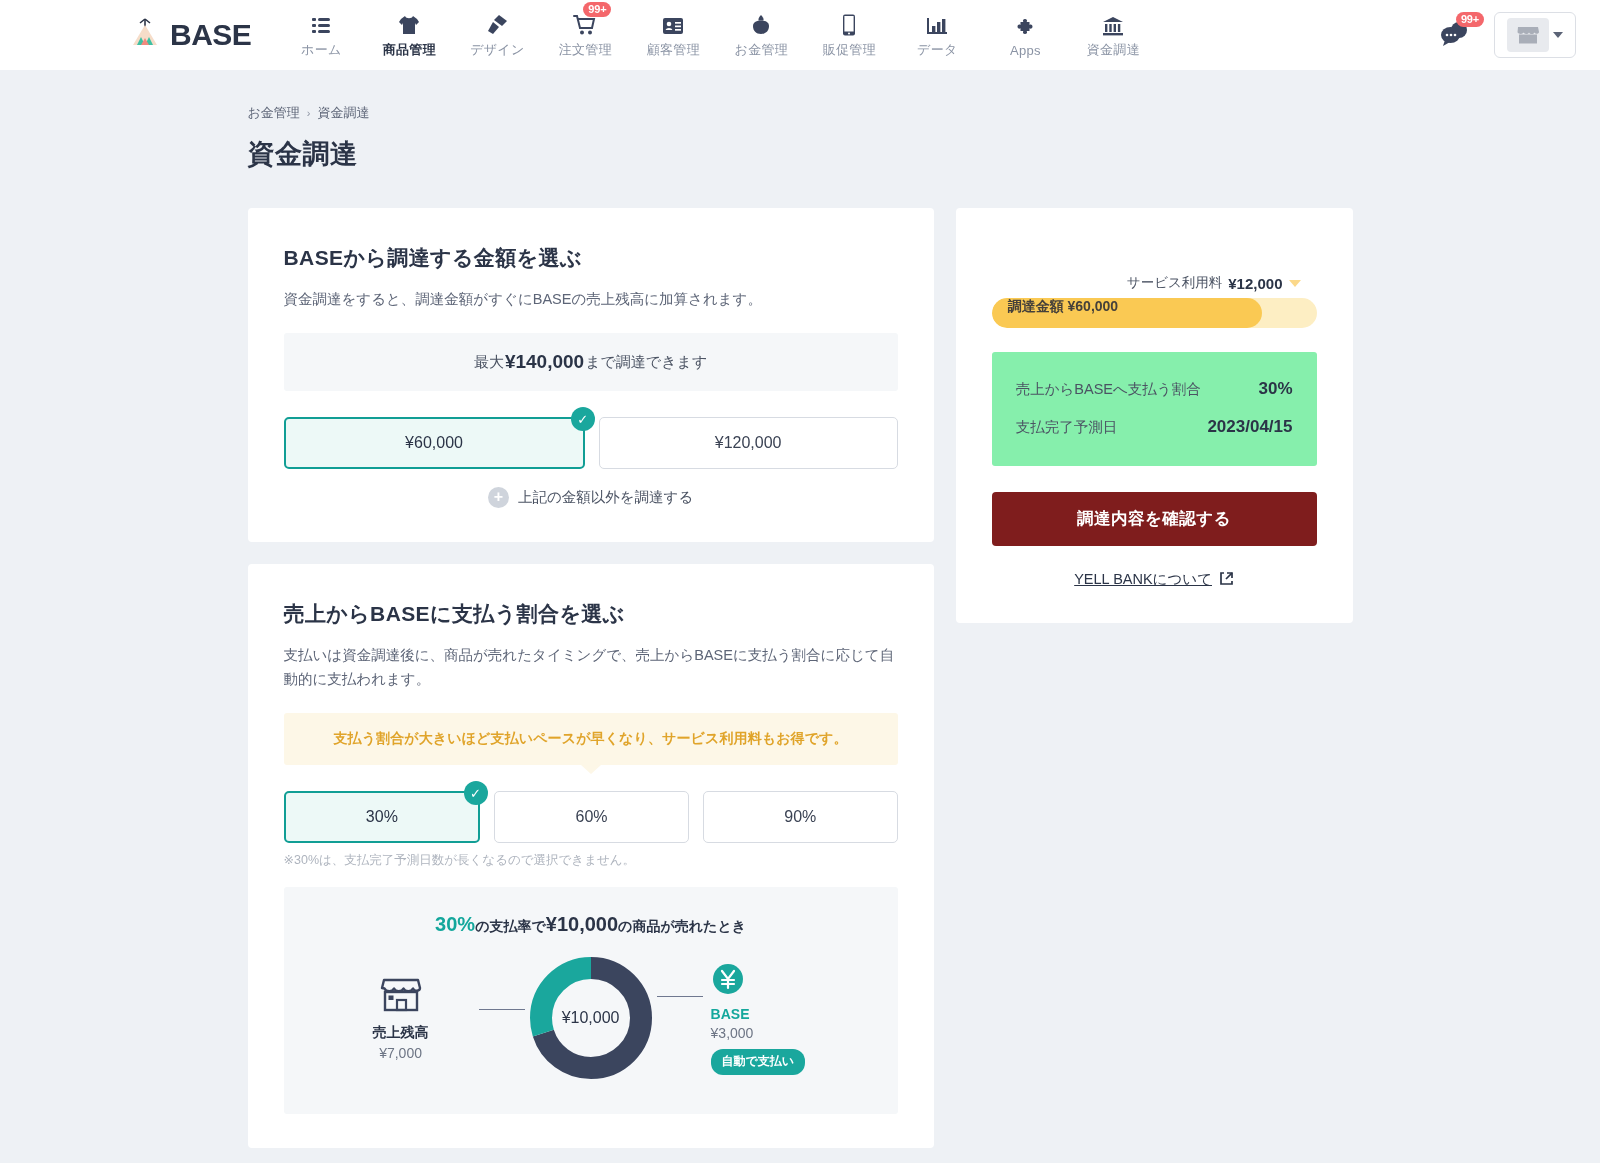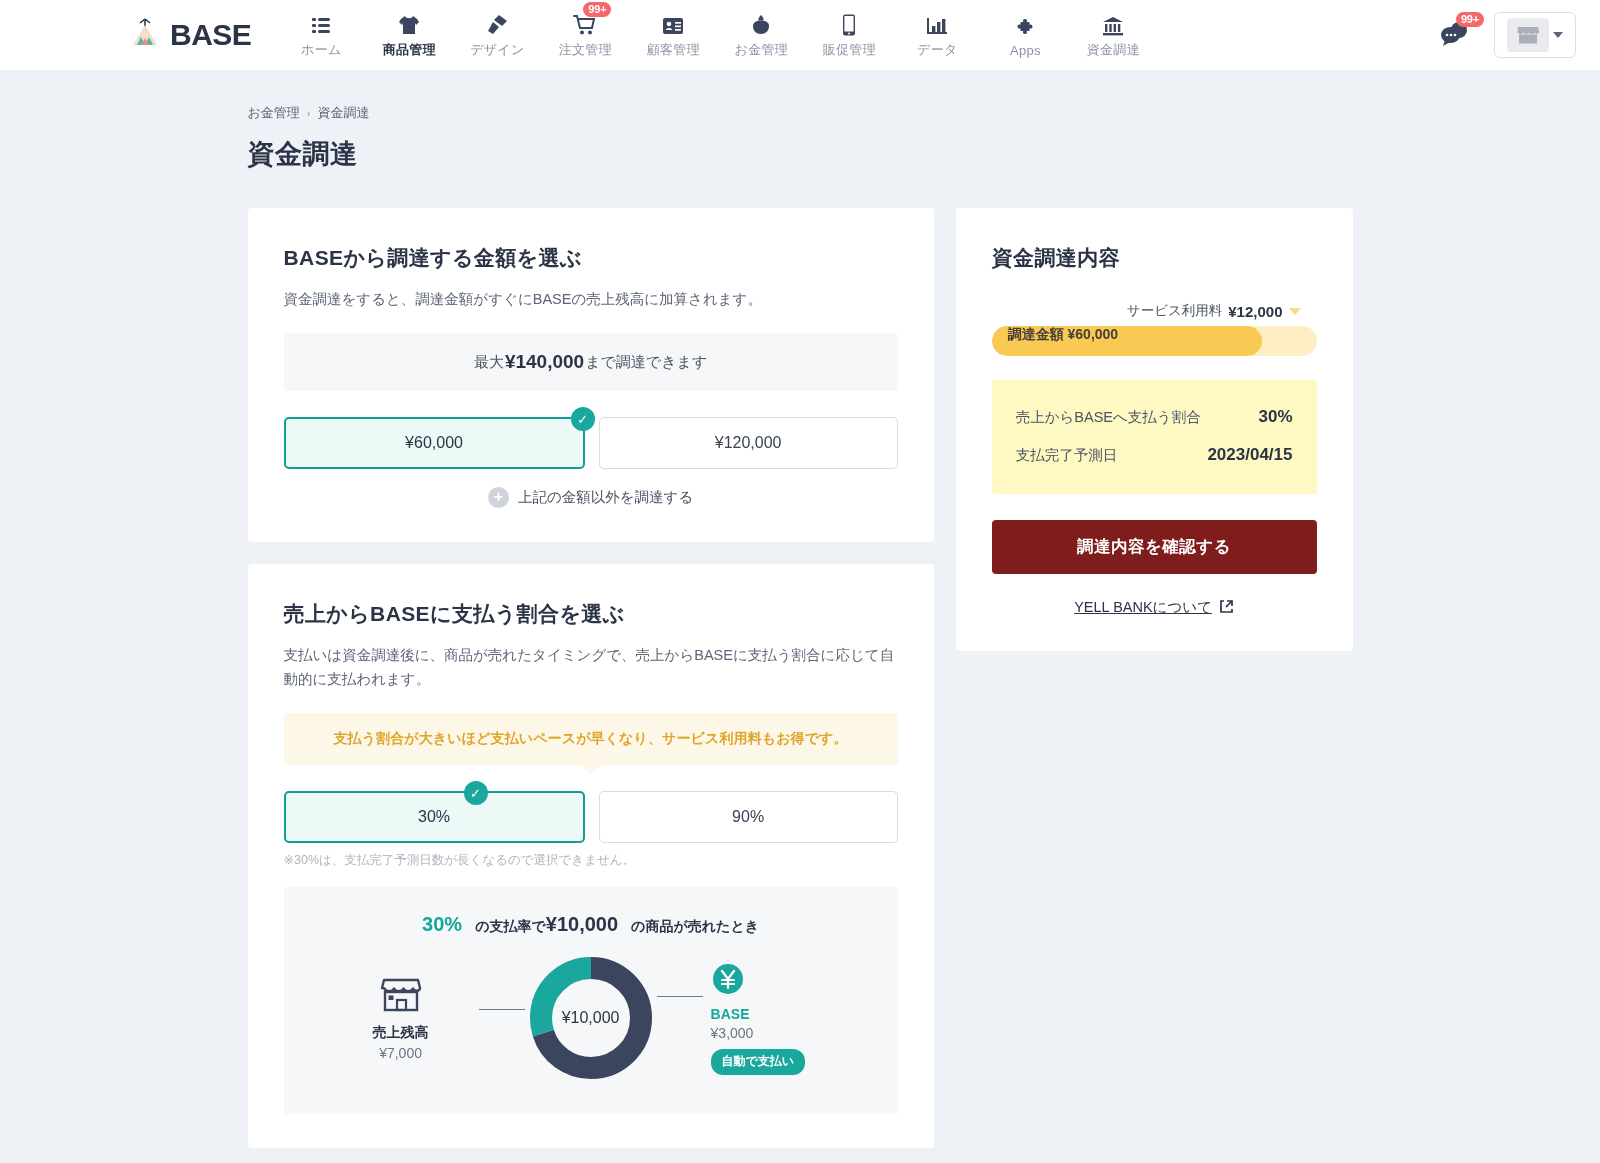--- a/index.html
+++ b/index.html
@@ -109,21 +109,21 @@
   }
   .note { font-size: 12.5px; color: #aeb4be; margin-top: 9px; }
 
   .sim {
     margin-top: 18px; background: #f5f7f9; border-radius: 3px;
     padding: 26px 20px 30px; text-align: center;
   }
   .sim-head { font-size: 15px; color: #2b3447; font-weight: bold; }
   .sim-head .pct { color: #14a79c; font-size: 20px; }
   .sim-head .amt { font-size: 20px; }
-  .sim-head .sm { font-weight: bold; font-size: 14px; padding-left: 13px; }
+  .sim-head .sm { font-weight: bold; font-size: 14px; }
   .sim-body { margin-top: 16px; display: flex; align-items: center; justify-content: center; }
 
   .leg { width: 150px; text-align: center; }
   .leg-left { padding-right: 6px; }
   .leg-right { text-align: left; padding-left: 8px; }
   .leg-title { font-size: 14px; font-weight: bold; color: #2b3447; margin-top: 6px; }
   .leg-title.teal { color: #14a79c; }
   .leg-val { font-size: 14px; color: #6d7585; margin-top: 3px; }
   .auto-pill {
     display: inline-block; margin-top: 8px; background: #1aa79d; color: #fff;
@@ -147,21 +147,21 @@
   .bar {
     margin-top: 6px; height: 30px; border-radius: 15px; background: #fdeec3;
     position: relative; overflow: hidden;
   }
   .bar-fill {
     position: absolute; left: 0; top: 0; bottom: 0; width: 83.3%;
     background: #fac953; border-radius: 15px;
     display: flex; align-items: flex-start; padding-left: 16px;
     font-size: 14px; font-weight: bold; color: #45403a;
   }
-  .summary { margin-top: 24px; background: #fef9c3; border-radius: 3px; padding: 18px 24px 20px; }
+  .summary { margin-top: 24px; background: #86efac; border-radius: 3px; padding: 18px 24px 20px; }
   .summary-row { display: flex; align-items: center; justify-content: space-between; padding: 9px 0; }
   .summary-key { font-size: 14.5px; color: #4b5363; }
   .summary-val { font-size: 17px; font-weight: bold; color: #2b3447; }
   .cta {
     margin-top: 26px; width: 100%; height: 54px; border: none; border-radius: 4px;
     background: #7f1d1d; color: #fff; font-size: 16.5px; font-weight: bold;
     cursor: pointer; font-family: inherit; letter-spacing: 0.5px;
   }
   .yell {
     margin-top: 24px; display: flex; align-items: center; justify-content: center; gap: 7px;
@@ -381,20 +381,23 @@
           <div class="card-desc">支払いは資金調達後に、商品が売れたタイミングで、売上からBASEに支払う割合に応じて自動的に支払われます。</div>
 
           <div class="tip">支払う割合が大きいほど支払いペースが早くなり、サービス利用料もお得です。</div>
 
           <div class="choice-row">
             <div class="choice selected left-check">
               <span>30%</span>
               <span class="check">✓</span>
             </div>
             <div class="choice">
+              <span>60%</span>
+            </div>
+            <div class="choice">
               <span>90%</span>
             </div>
           </div>
 
           <div class="note">※30%は、支払完了予測日数が長くなるので選択できません。</div>
 
           <div class="sim">
             <div class="sim-head">
               <span class="pct">30%</span><span class="sm">の支払率で</span><span class="amt">¥10,000</span><span class="sm">の商品が売れたとき</span>
             </div>
@@ -440,21 +443,20 @@
                 <div class="auto-pill">自動で支払い</div>
               </div>
 
             </div>
           </div>
         </div>
       </div>
 
       <div class="col-right">
         <div class="card">
-          <div class="card-title">資金調達内容</div>
 
           <div class="fee-row">
             <div class="fee-label">
               <span>サービス利用料</span>
               <b>¥12,000</b>
               <span class="tri-down"></span>
             </div>
             <div class="bar">
               <div class="bar-fill">
                 <span>調達金額</span>&nbsp;<span>¥60,000</span>

